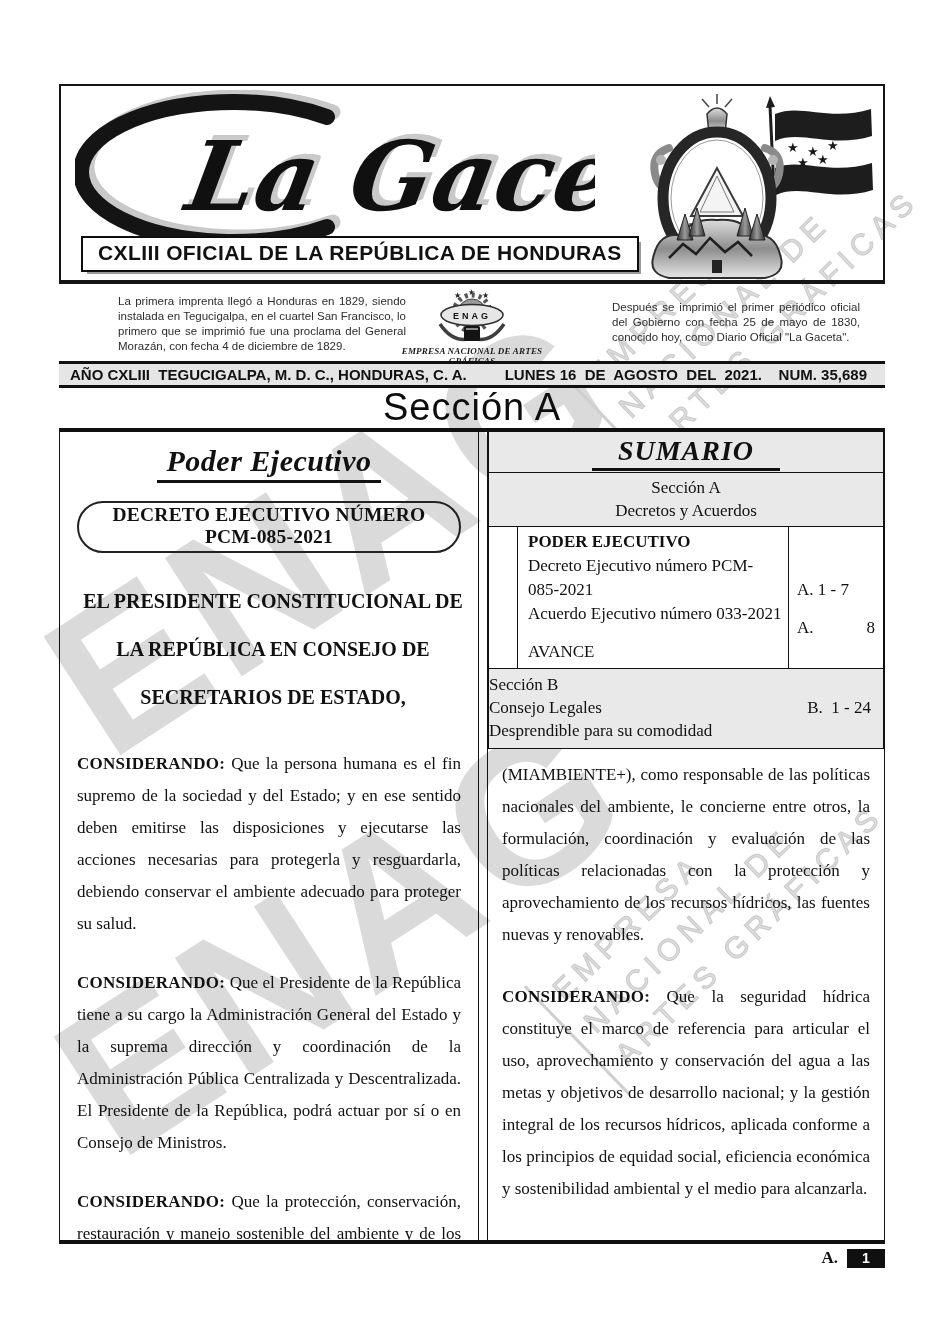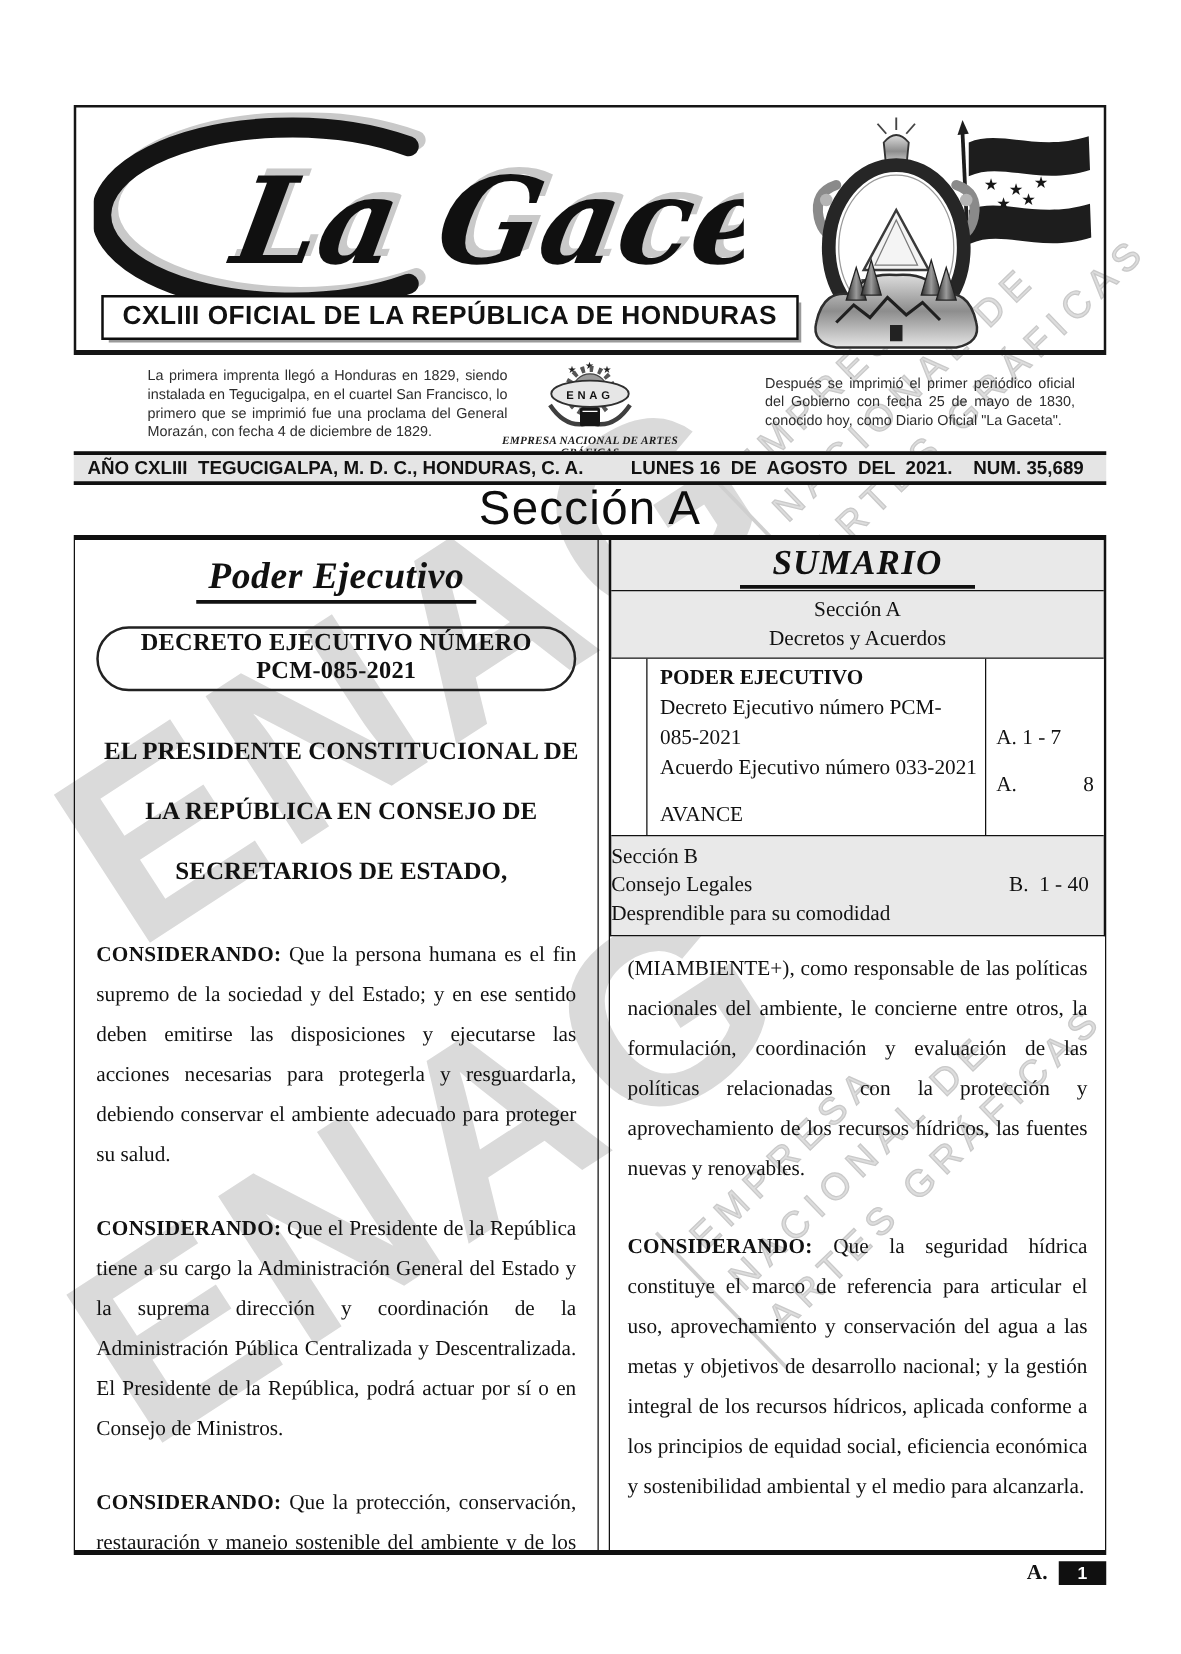--- a/index.html
+++ b/index.html
@@ -248,21 +248,21 @@
           <div class="spread">
             <span>A.</span>
             <span>8</span>
           </div>
         </div>
       </div>
       <div class="sum-secb">
         <div>Sección B</div>
         <div class="sumb-row">
           <span>Consejo Legales</span>
-          <span class="sumb-pages">B.  1 - 40</span>
+          <span class="sumb-pages">B.  1 - 24</span>
         </div>
         <div>Desprendible para su comodidad</div>
       </div>
     </div>
     <p class="body-p first"><b></b> <span>(MIAMBIENTE+), como responsable de las políticas nacionales del ambiente, le concierne entre otros, la formulación, coordinación y evaluación de las políticas relacionadas con la protección y aprovechamiento de los recursos hídricos, las fuentes nuevas y renovables.</span></p>
     <p class="body-p"><b>CONSIDERANDO:</b> <span>Que la seguridad hídrica constituye el marco de referencia para articular el uso, aprovechamiento y conservación del agua a las metas y objetivos de desarrollo nacional; y la gestión integral de los recursos hídricos, aplicada conforme a los principios de equidad social, eficiencia económica y sostenibilidad ambiental y el medio para alcanzarla.</span></p>
 
   </div>
 
   <div class="col-bottombar"></div>

